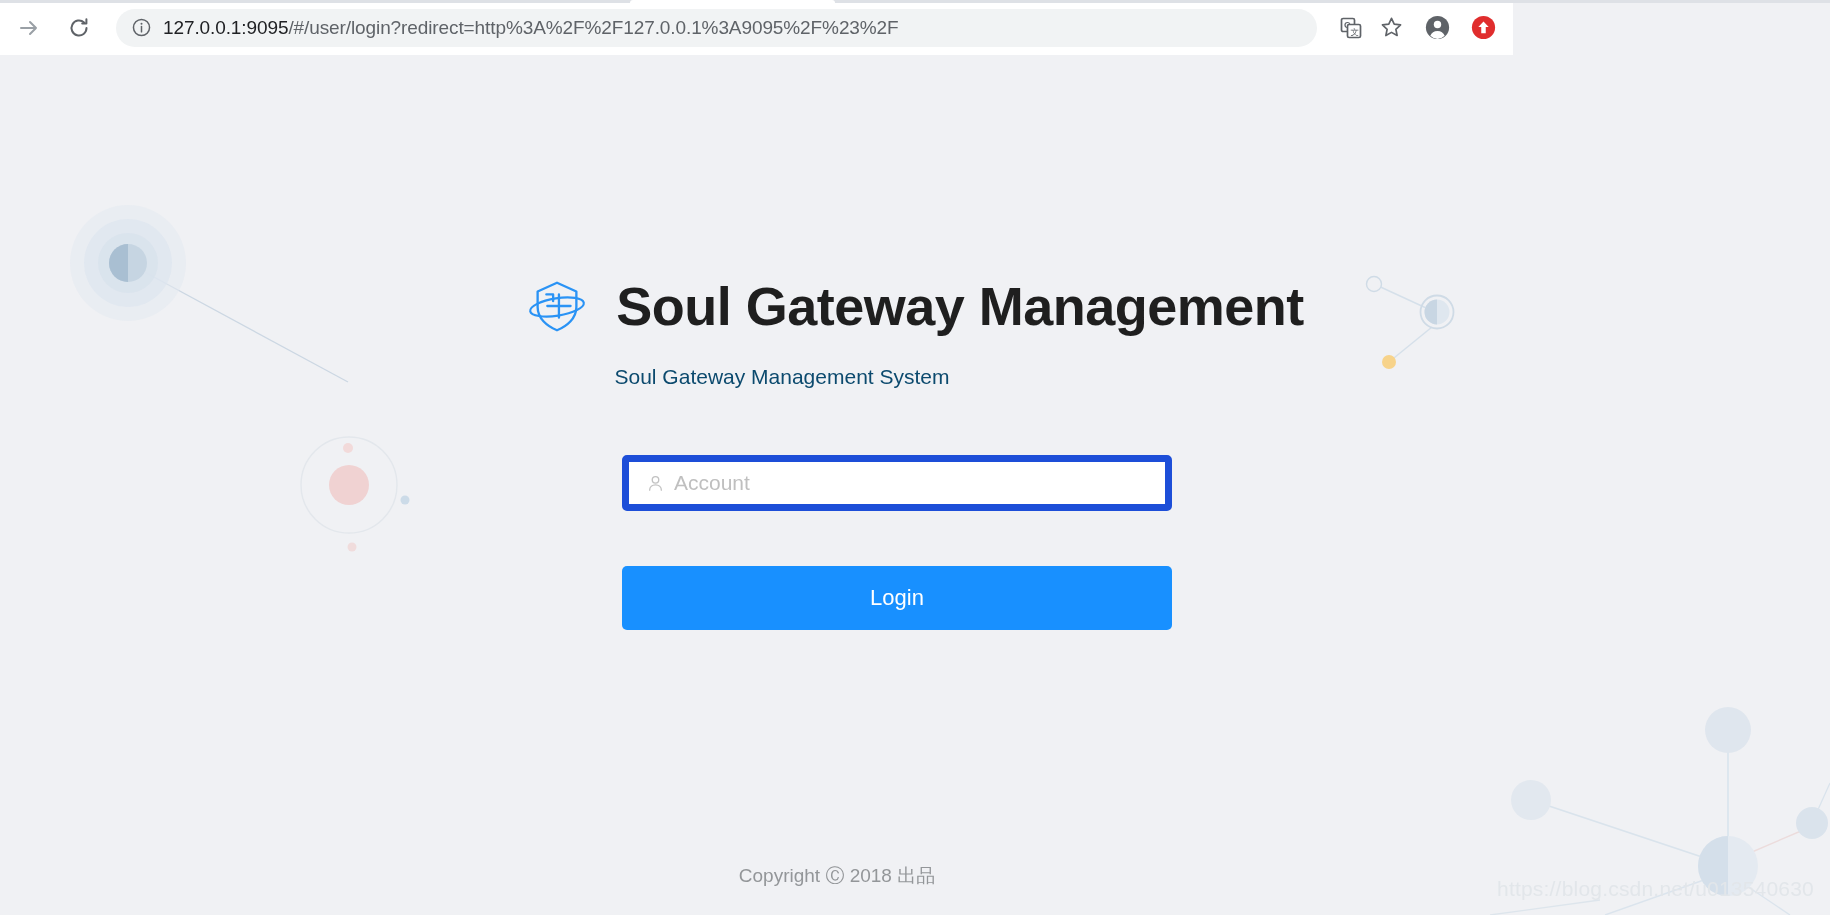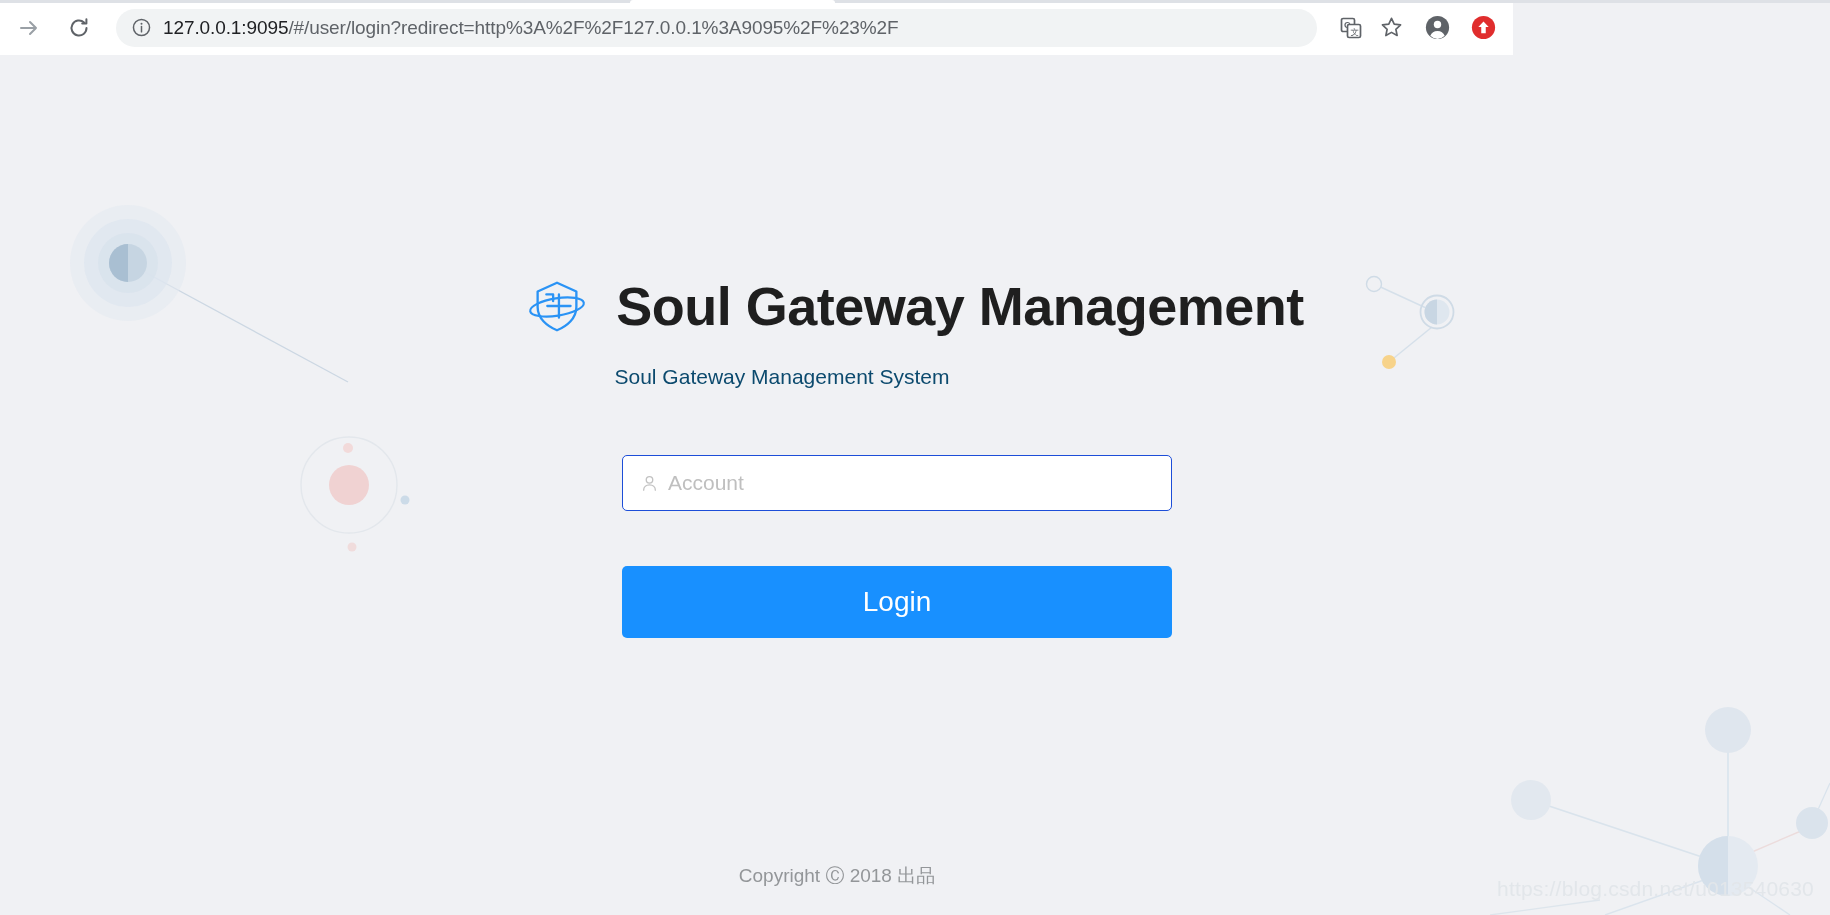--- a/index.html
+++ b/index.html
@@ -152,21 +152,21 @@
     top: 400px;
     left: 622px;
     width: 550px;
   }
 
   .field {
     position: relative;
     width: 550px;
     height: 56px;
     background: #ffffff;
-    border: 1px solid #1d4ed8;
+    border: 7px solid #1d4ed8;
     border-radius: 5px;
     display: flex;
     align-items: center;
     padding-left: 16px;
     margin-bottom: 40px;
     cursor: text;
   }
   .field-icon {
     width: 20px; height: 20px;
     flex: 0 0 auto;
@@ -181,28 +181,28 @@
     font-family: "Liberation Sans", sans-serif;
     font-size: 21px;
     color: #333;
     height: 100%;
     padding: 0;
   }
   .field-input::placeholder { color: #bfbfbf; opacity: 1; }
 
   .login-btn {
     width: 550px;
-    height: 72px;
+    height: 64px;
     margin-top: 55px;
     background: #1890ff;
     border: none;
     border-radius: 5px;
     color: #ffffff;
     font-family: "Liberation Sans", sans-serif;
-    font-size: 28px;
+    font-size: 22px;
     cursor: pointer;
     display: flex;
     align-items: center;
     justify-content: center;
   }
 
   .footer {
     position: absolute;
     bottom: 26px;
     left: 0; width: 1674px;

